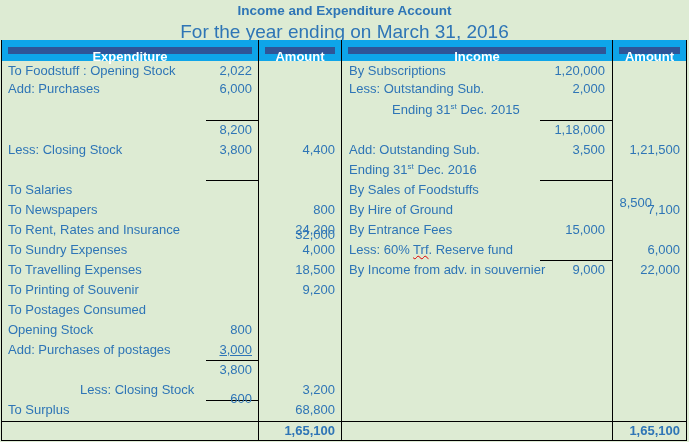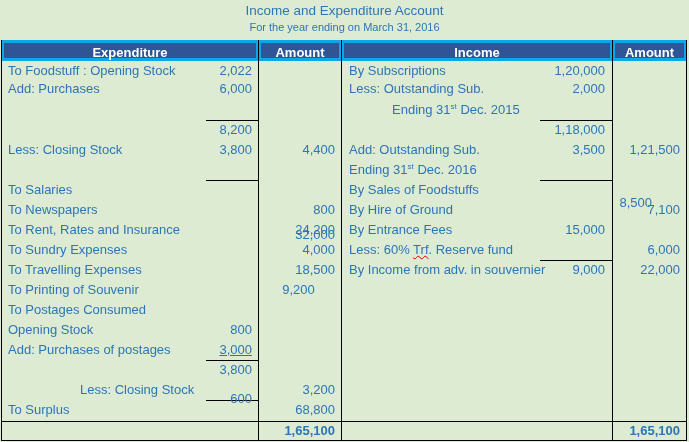--- a/index.html
+++ b/index.html
@@ -6,30 +6,30 @@
   html, body { width: 689px; height: 442px; overflow: hidden; }
   body {
     background: #DDEBD3;
     font-family: "Liberation Sans", sans-serif;
     color: #2E75B6;
     position: relative;
     font-size: 13px;
   }
   .title {
     position: absolute; left: 0; width: 689px; top: 3px;
-    text-align: center; font-weight: normal; font-size: 13.5px; color: #2E75B6;
+    text-align: center; font-weight: bold; font-size: 13.5px; color: #2E75B6;
   }
   .subtitle {
     position: absolute; left: 0; width: 689px; top: 21px;
-    text-align: center; font-size: 11px; color: #2E75B6;
+    text-align: center; font-size: 19px; color: #2E75B6;
   }
   .hdr {
     position: absolute; top: 40px; height: 21px; background: #2F5597;
     color: #fff; font-weight: bold; font-size: 13px; text-align: center;
-    line-height: 20px; border: 3px solid #0ea5e9;
+    line-height: 20px; border: 7px solid #0ea5e9;
   }
   .vline { position: absolute; width: 1px; background: #000; }
   .hline { position: absolute; height: 1px; background: #000; }
   .t { position: absolute; white-space: nowrap; font-size: 13px; line-height: 16px; }
   .r { text-align: right; }
   .b { font-weight: bold; }
   sup { font-size: 8px; vertical-align: 5px; line-height: 0; }
   .squig { text-decoration: underline wavy #d00; text-decoration-thickness: 1px; }
 </style>
 </head>
@@ -74,21 +74,21 @@
 <div class="t r" style="left:262px;width:73px;top:182px;margin-top:45px;">32,000</div>
 <div class="t" style="left:8px;top:202px;">To Newspapers</div>
 <div class="t r" style="left:262px;width:73px;top:202px;">800</div>
 <div class="t" style="left:8px;top:222px;">To Rent,  Rates and Insurance</div>
 <div class="t r" style="left:262px;width:73px;top:222px;">24,200</div>
 <div class="t" style="left:8px;top:242px;">To Sundry  Expenses</div>
 <div class="t r" style="left:262px;width:73px;top:242px;">4,000</div>
 <div class="t" style="left:8px;top:262px;">To Travelling Expenses</div>
 <div class="t r" style="left:262px;width:73px;top:262px;">18,500</div>
 <div class="t" style="left:8px;top:282px;">To Printing of Souvenir</div>
-<div class="t r" style="left:262px;width:73px;top:282px;text-align:center;">9,200</div>
+<div class="t r" style="left:262px;width:73px;top:282px;">9,200</div>
 
 <div class="t" style="left:8px;top:302px;">To Postages Consumed</div>
 <div class="t" style="left:8px;top:322px;">Opening Stock</div>
 <div class="t r" style="left:196px;width:56px;top:322px;">800</div>
 <div class="t" style="left:8px;top:342px;">Add: Purchases of  postages</div>
 <div class="t r" style="left:196px;width:56px;top:342px;text-decoration:underline;">3,000</div>
 <div class="t r" style="left:196px;width:56px;top:362px;">3,800</div>
 <div class="t" style="left:80px;top:382px;">Less: Closing Stock</div>
 <div class="t r" style="left:196px;width:56px;top:391px;">600</div>
 <div class="t r" style="left:262px;width:73px;top:382px;">3,200</div>

